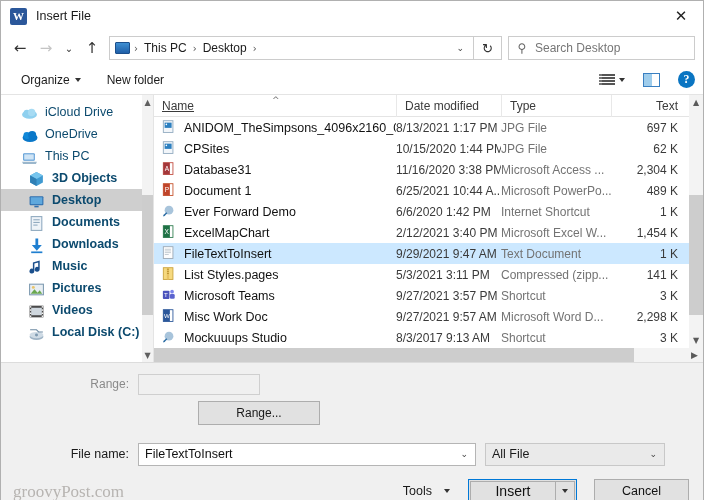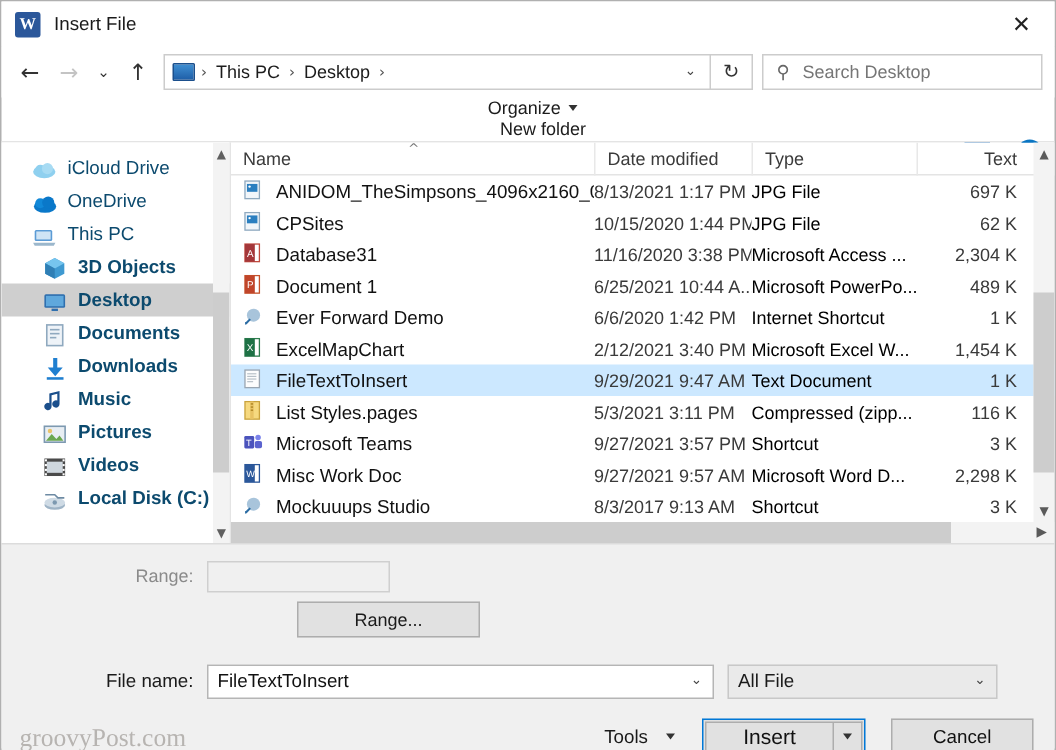--- a/index.html
+++ b/index.html
@@ -118,21 +118,20 @@
     font-family: "DejaVu Sans", sans-serif;
   }
   .search-ph { font-size: 12px; color: #767676; }
 
   
   .cmdbar {
     height: 30px;
     display: flex; align-items: center;
     padding: 0 8px 0 14px;
     border-bottom: 1px solid #e4e4e4;
-    flex-direction: column;
   }
   .cmd-item {
     font-size: 12px; color: #1c1c1c;
     padding: 0 6px;
     display: flex; align-items: center; gap: 5px;
   }
   .cmd-item + .cmd-item { margin-left: 14px; }
   .tri-down {
     width: 0; height: 0;
     border-left: 3.5px solid transparent;
@@ -217,36 +216,36 @@
     background: #fff;
     position: relative;
   }
   .col-head .col { font-size: 12px; color: #3b3b3b; padding-left: 8px; position: relative; height:22px; display:flex; align-items:center;}
   .col-head .col + .col { border-left: 1px solid #e8e8e8; }
   .sortmark {
     position: absolute; left: 118px; top: 0;
     font-size: 9px; color: #777;
     font-family: "DejaVu Sans", sans-serif;
   }
-  .c-name { width: 242px; }
+  .c-name { width: 242px; text-decoration: underline; }
   .c-date { width: 105px; }
   .c-type { width: 110px; }
   .c-size { width: 75px; justify-content: flex-end; padding-right: 8px; }
 
   .rows { position: relative; }
   .row {
     height: 21px;
     display: flex; align-items: center;
     font-size: 12.5px; color: #111;
   }
   .row.selected { background: #cce8ff; }
   .row .cell { overflow: hidden; white-space: nowrap; }
   .r-name { width: 242px; display: flex; align-items: center; padding-left: 8px; }
   .r-date { width: 105px; color: #3a3a3a; font-size: 12px; }
-  .r-type { width: 110px; color: #000000; font-size: 12px; }
+  .r-type { width: 110px; color: #737373; font-size: 12px; }
   .r-size { width: 75px; text-align: right; padding-right: 8px; color: #3a3a3a; font-size: 12px; }
   .f-ico {
     width: 14px; height: 15px; margin-right: 8px; flex: none;
     position: relative;
   }
 
   .hscroll {
     position: absolute; left: 0; bottom: 0;
     width: 100%; height: 14px;
     background: #f3f3f3;
@@ -646,21 +645,21 @@
                   <g fill="#b48c2a">
                     <rect x="5.9" y="2" width="1.8" height="1.2"></rect>
                     <rect x="5.9" y="4.4" width="1.8" height="1.2"></rect>
                     <rect x="5.9" y="6.8" width="1.8" height="1.2"></rect>
                   </g>
                 </svg></span>
               <span>List Styles.pages</span>
             </div>
             <div class="cell r-date">5/3/2021 3:11 PM</div>
             <div class="cell r-type">Compressed (zipp...</div>
-            <div class="cell r-size">116 K</div>
+            <div class="cell r-size">141 K</div>
           </div>
           <div class="row">
             <div class="cell r-name">
               <span class="f-ico"><svg viewBox="0 0 16 16">
                   <rect x="1" y="3" width="7.5" height="9.5" rx="1" fill="#4b53bc"></rect>
                   <text x="2.3" y="10.6" font-size="7" fill="#fff" font-family="Liberation Sans">T</text>
                   <circle cx="11.5" cy="4.2" r="2.1" fill="#7b83eb"></circle>
                   <rect x="9" y="6.8" width="5.5" height="5.5" rx="1.4" fill="#5b63ce"></rect>
                 </svg></span>
               <span>Microsoft Teams</span>

